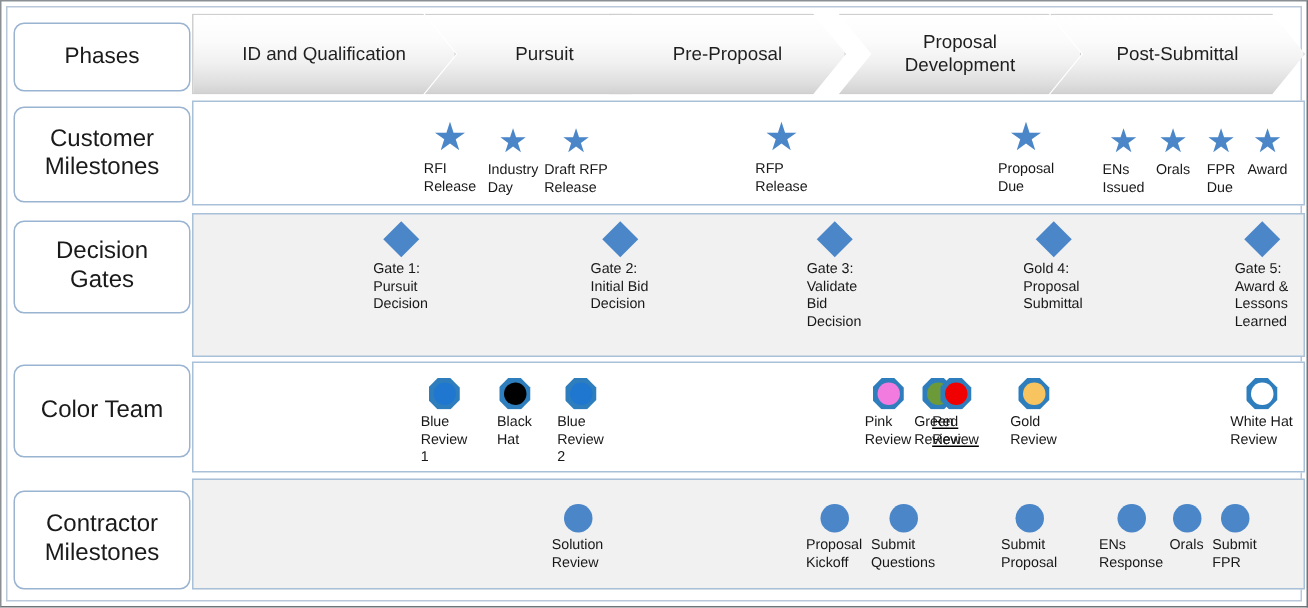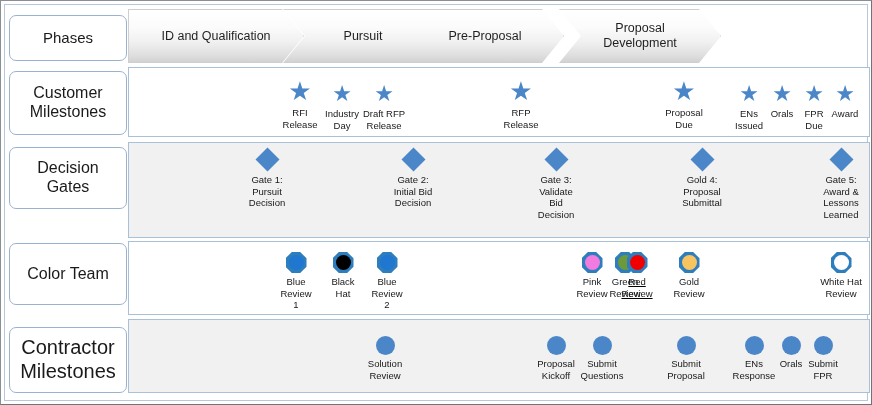--- a/index.html
+++ b/index.html
@@ -34,21 +34,21 @@
     display:flex; align-items:center; justify-content:center;
     text-align:center;
     line-height:1.18;
     z-index:6;
   }
   .lane-label span{ display:block; }
   #label-phases{ top:10px;  height:46px; font-size:15px; }
   #label-customer{ top:66px; height:64px; font-size:16px; }
   #label-gates{ top:142px; height:62px; font-size:16px; }
   #label-color{ top:238px; height:62px; font-size:16px; }
-  #label-contractor{ top:322px; height:66px; font-size:20px; }
+  #label-contractor{ top:322px; height:66px; font-size:16px; }
 
   
   #phase-band{
     position:absolute; left:123px; top:4px; width:742px; height:54px;
   }
   .chev{
     position:absolute; top:0; height:54px;
     background:linear-gradient(to bottom,#ffffff 0%,#fbfbfb 34%,#f0f0f0 62%,#dedede 88%,#d2d2d2 100%);
     border:1px solid #cfcfcf;
     display:flex; align-items:center; justify-content:center;
@@ -81,21 +81,20 @@
     position:absolute;
     display:flex; flex-direction:column; align-items:center;
     width:56px;
     transform:translateX(-50%);
   }
   .marker .cap{
     margin-top:3px;
     font-size:9.5px;
     line-height:1.22;
     color:#181818;
-    text-align:center;
     white-space:pre-line;
   }
 
   
   .star{
     color:#4a86c8;
     line-height:1;
     font-size:26px;
     display:block;
   }
@@ -175,20 +174,23 @@
       </div>
       <div class="chev mid m2">
         <span class="ctxt">Pre-Proposal</span>
       </div>
       <div class="chev mid m3">
         <span class="ctxt">
             <span style="display:block">Proposal</span>
             <span style="display:block">Development</span>
           </span>
       </div>
+      <div class="chev mid m4">
+        <span class="ctxt">Post-Submittal</span>
+      </div>
     </div>
 
     <div class="lane" id="lane-customer"></div>
     <div class="lane" id="lane-gates"></div>
     <div class="lane" id="lane-color"></div>
     <div class="lane" id="lane-contractor"></div>
 
     <div id="markers-customer">
         <div class="marker" style="left: 295px; top: 73px;">
           <span class="star">★</span>

